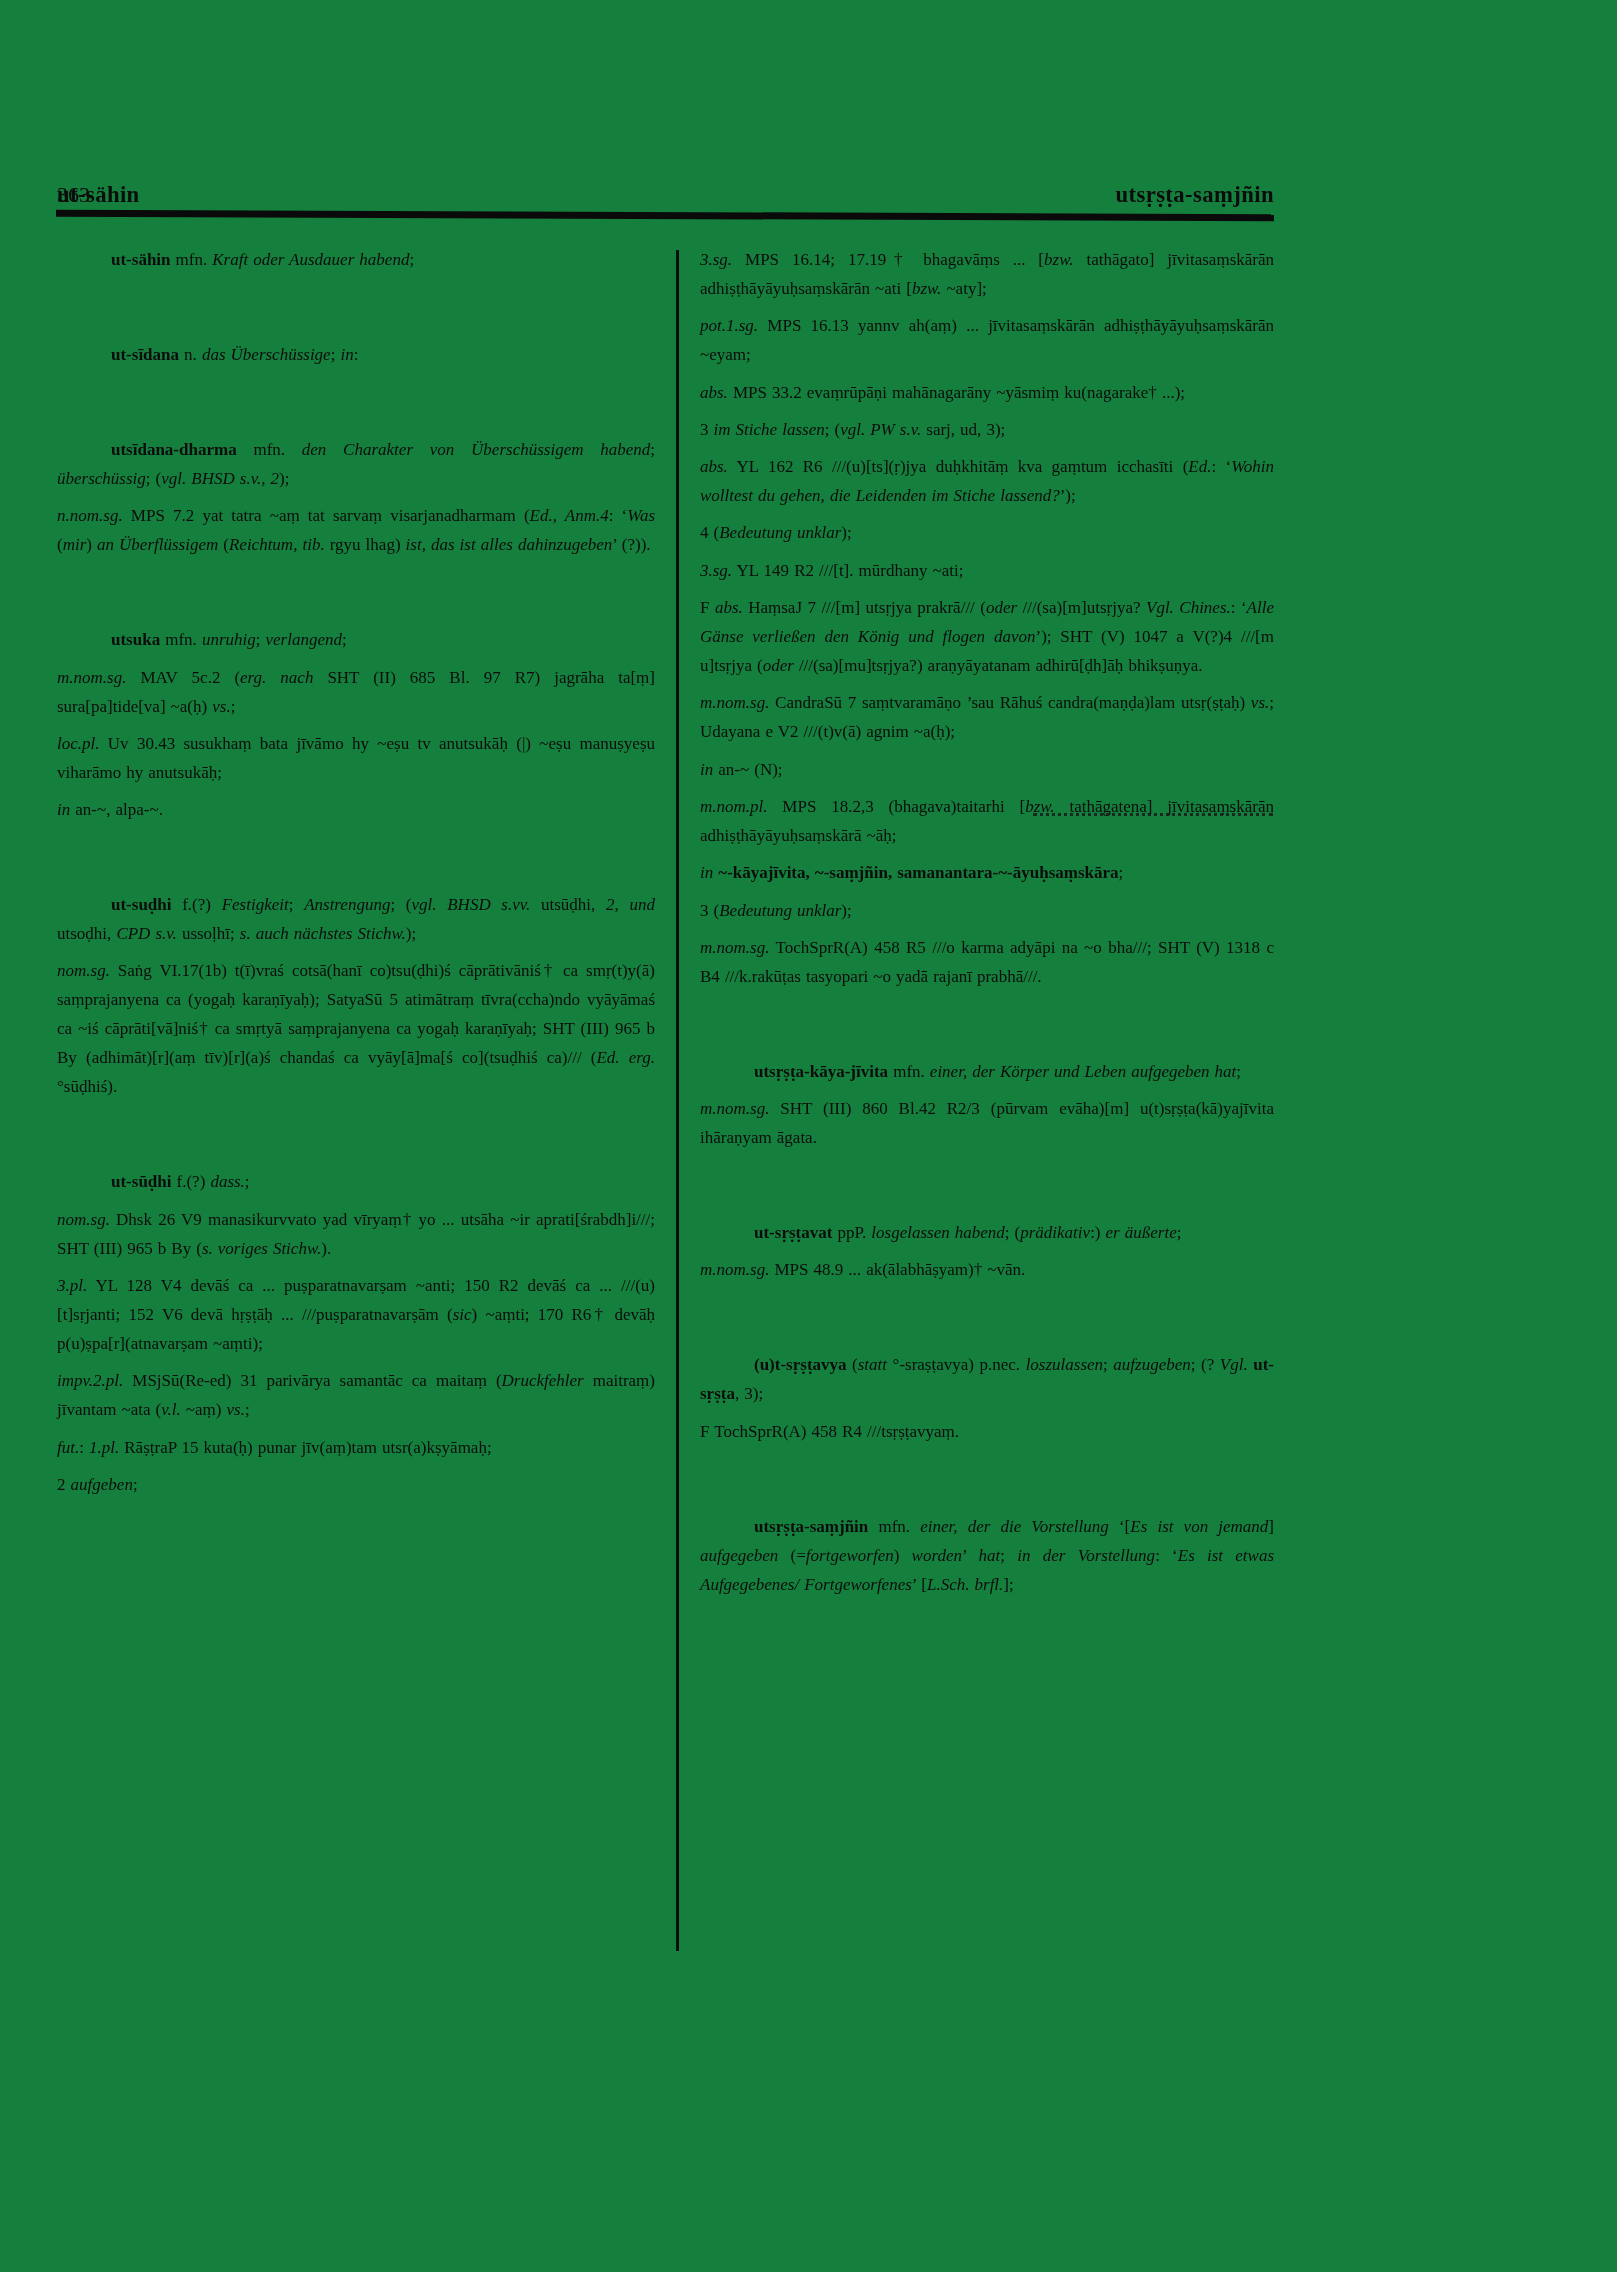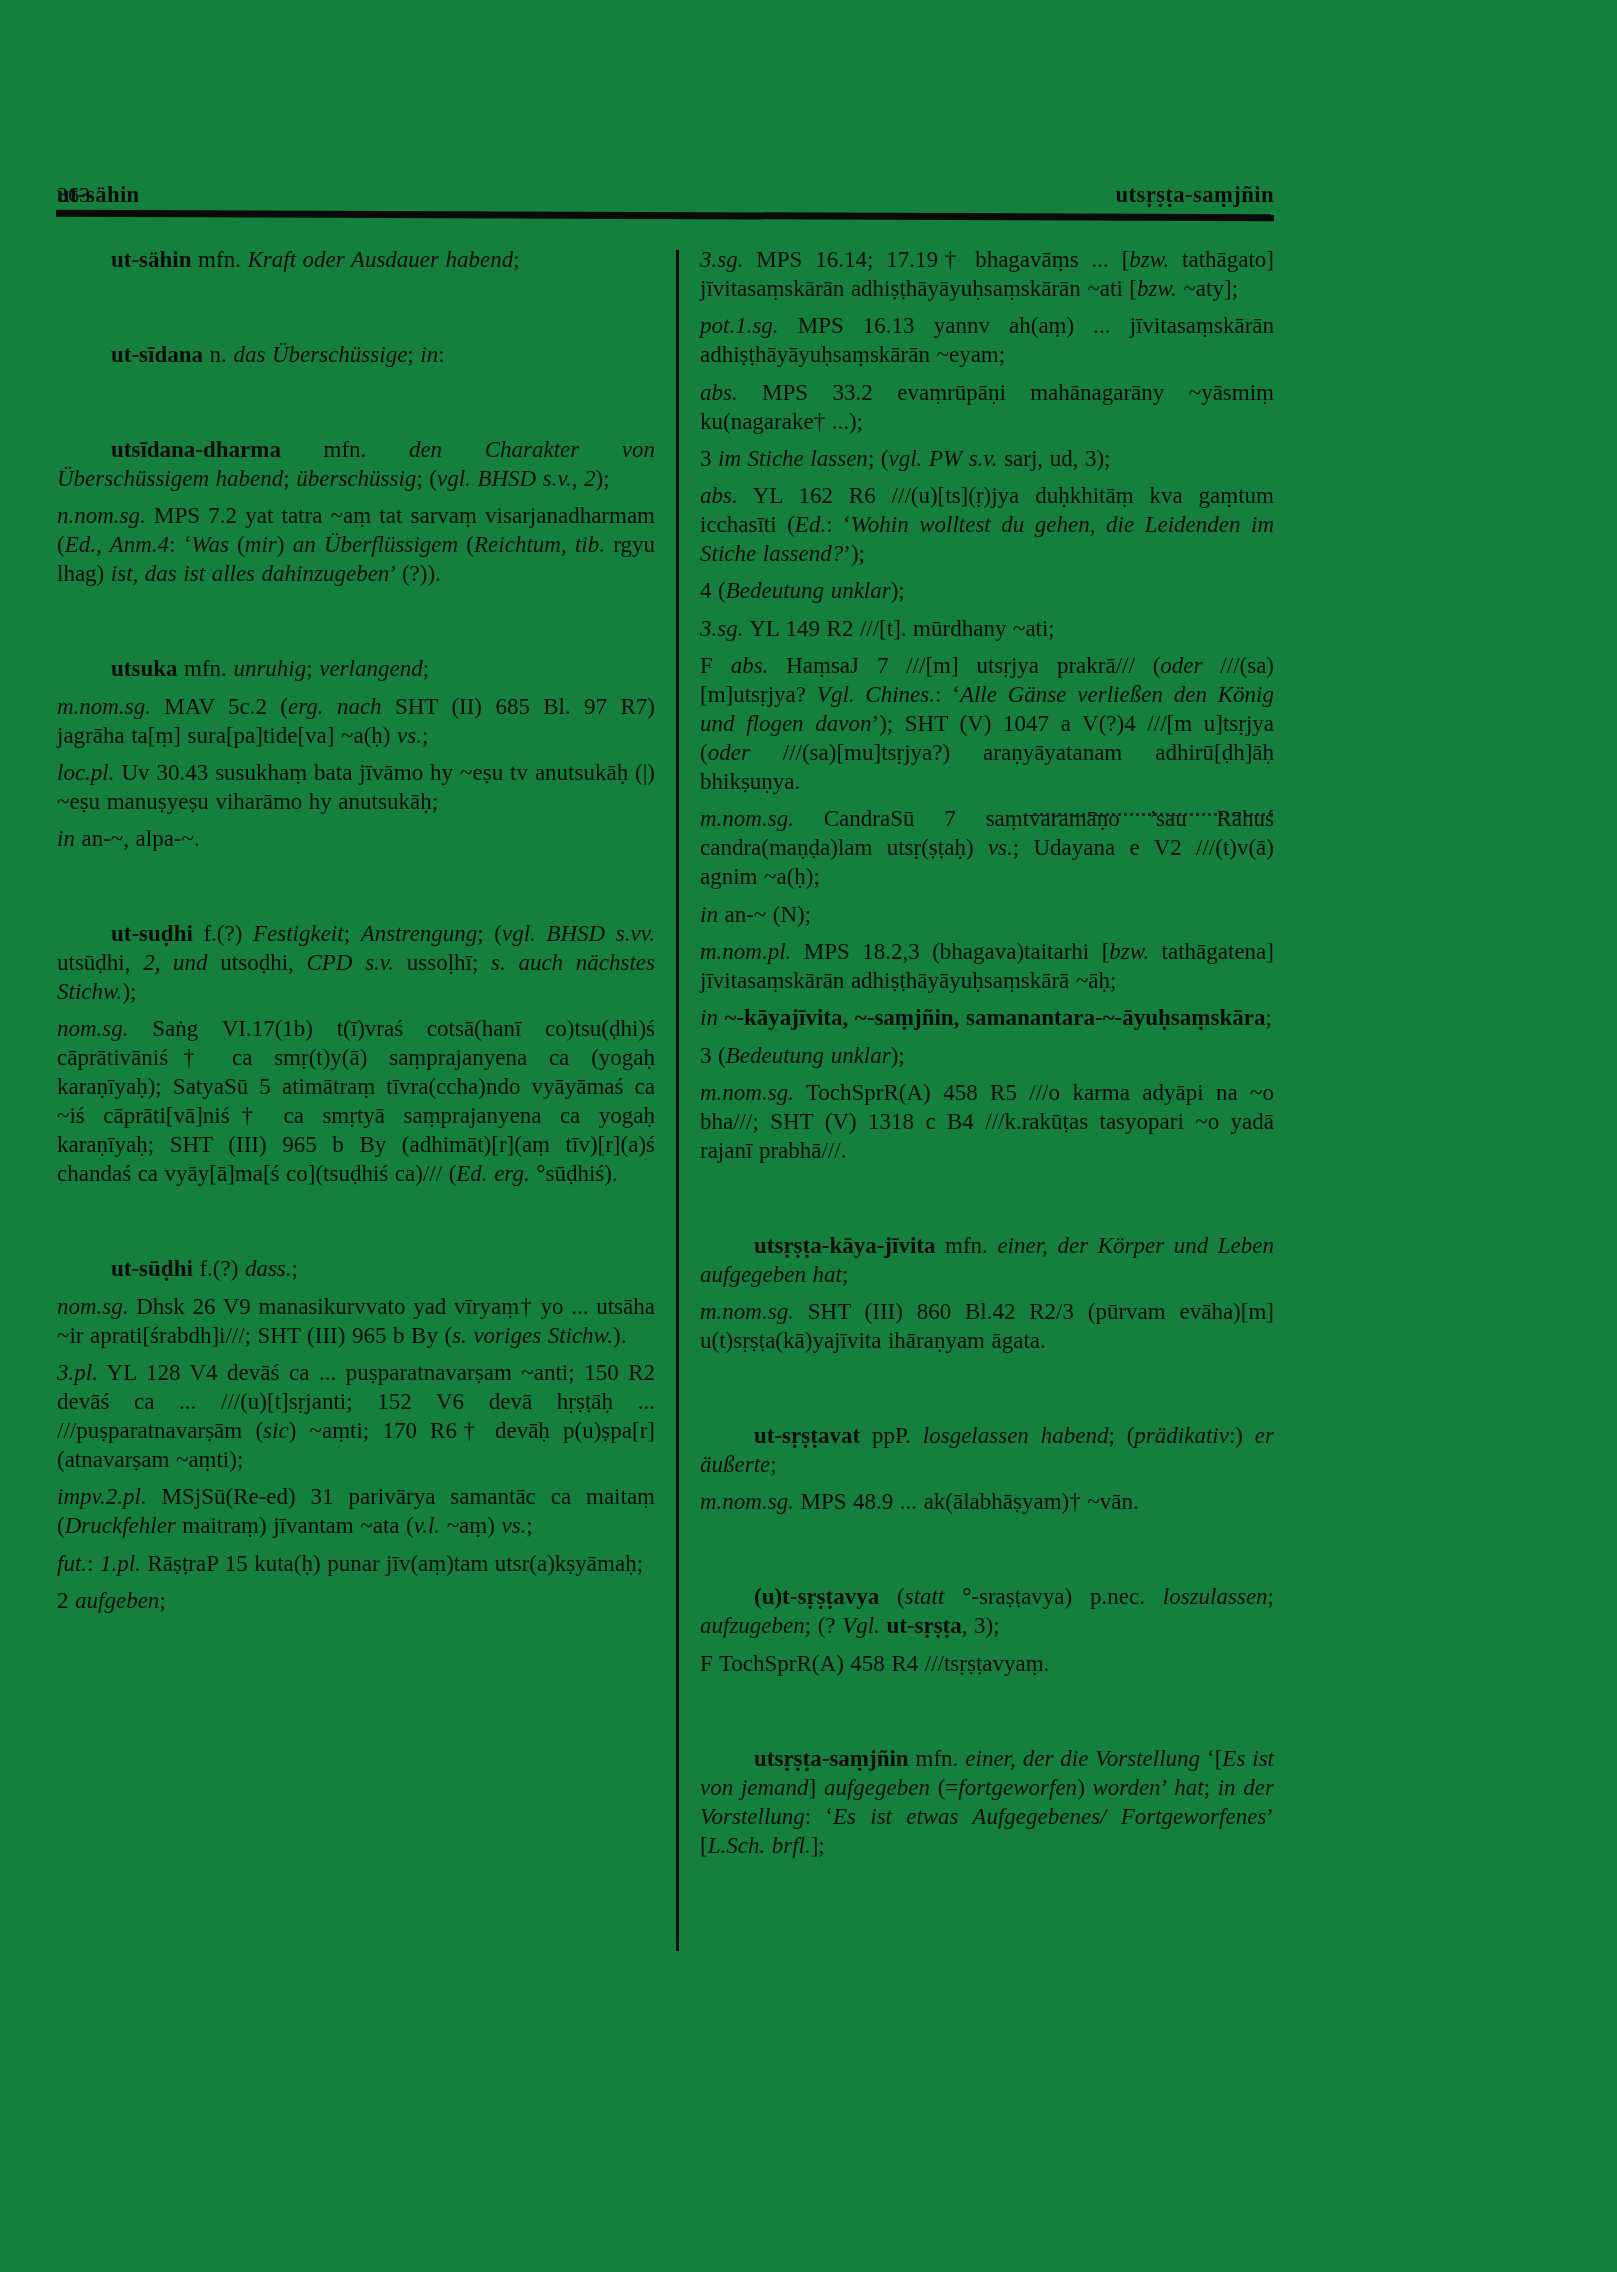--- a/index.html
+++ b/index.html
@@ -50,21 +50,21 @@
     position: absolute;
     left: 619px;
     top: 4.5px;
     width: 3px;
     height: 1701px;
     background: #0d0d0d;
   }
   p.para {
     margin: 0;
     text-align: justify;
-    font-size: 23px;
+    font-size: 17px;
     line-height: 29px;
     word-spacing: 0.8px;
   }
   p.cont  { margin-top: 8.3px; }
   p.entry { margin-top: 66px; text-indent: 54px; }
   .col p.para:first-child { margin-top: 0; }
   .rb { font-weight: bold; }
   .ri { font-style: italic; }
   .rr { font-style: normal; }
   .scan-dots {

